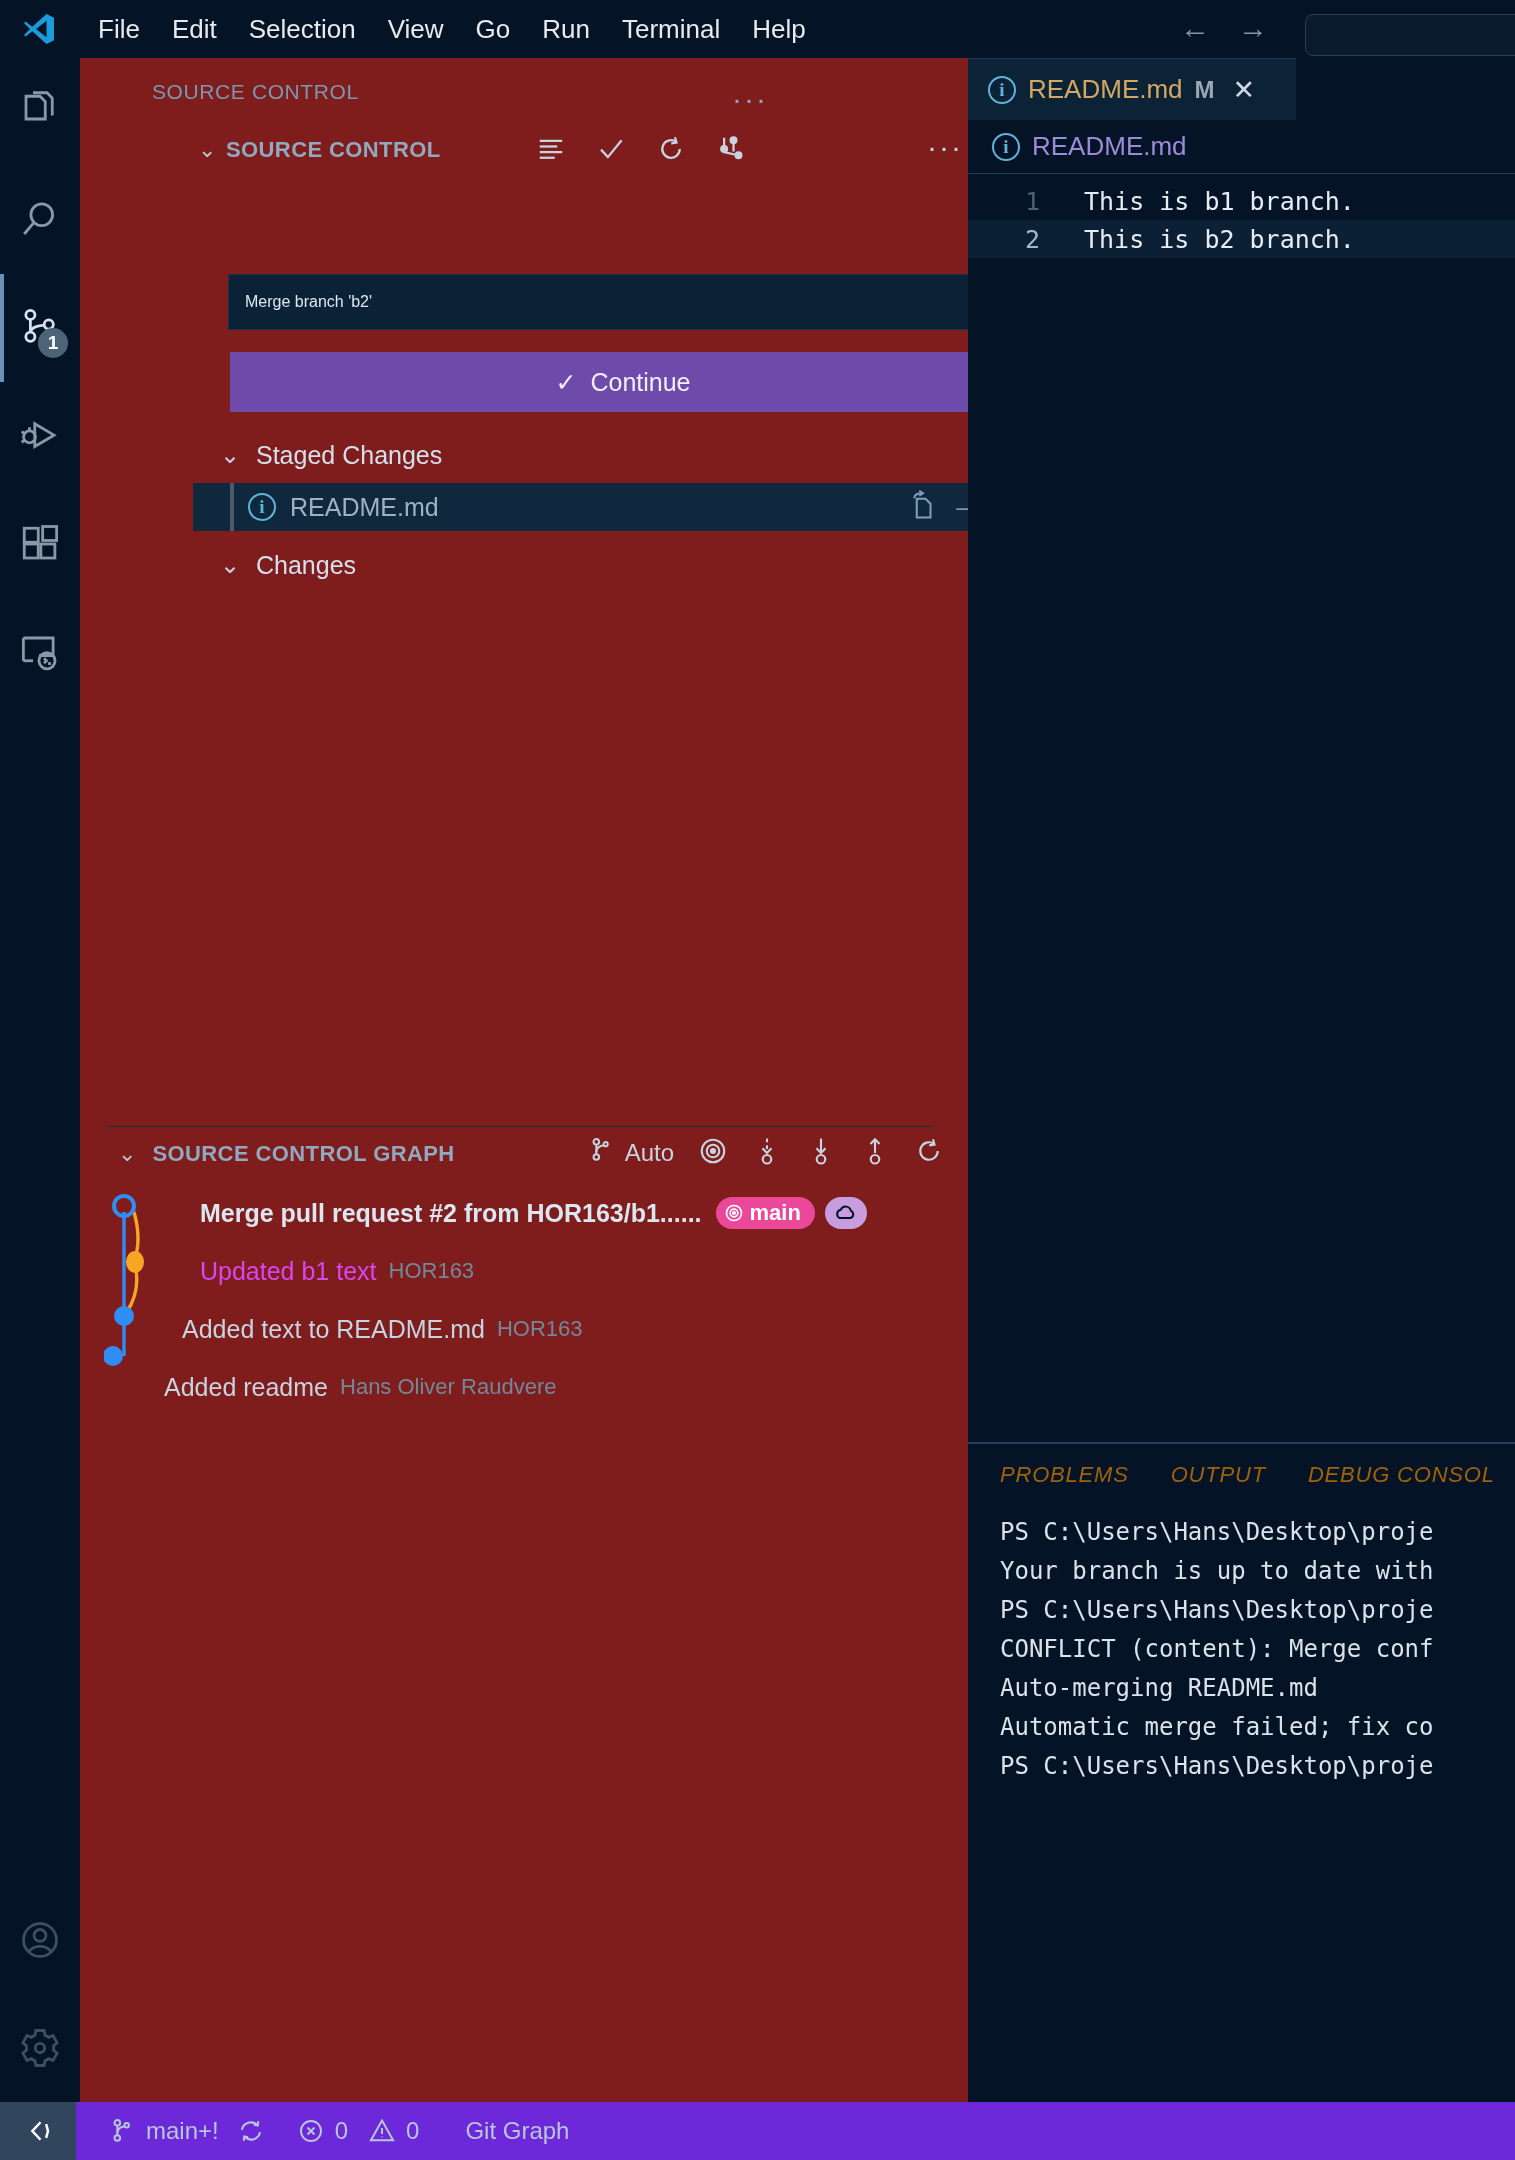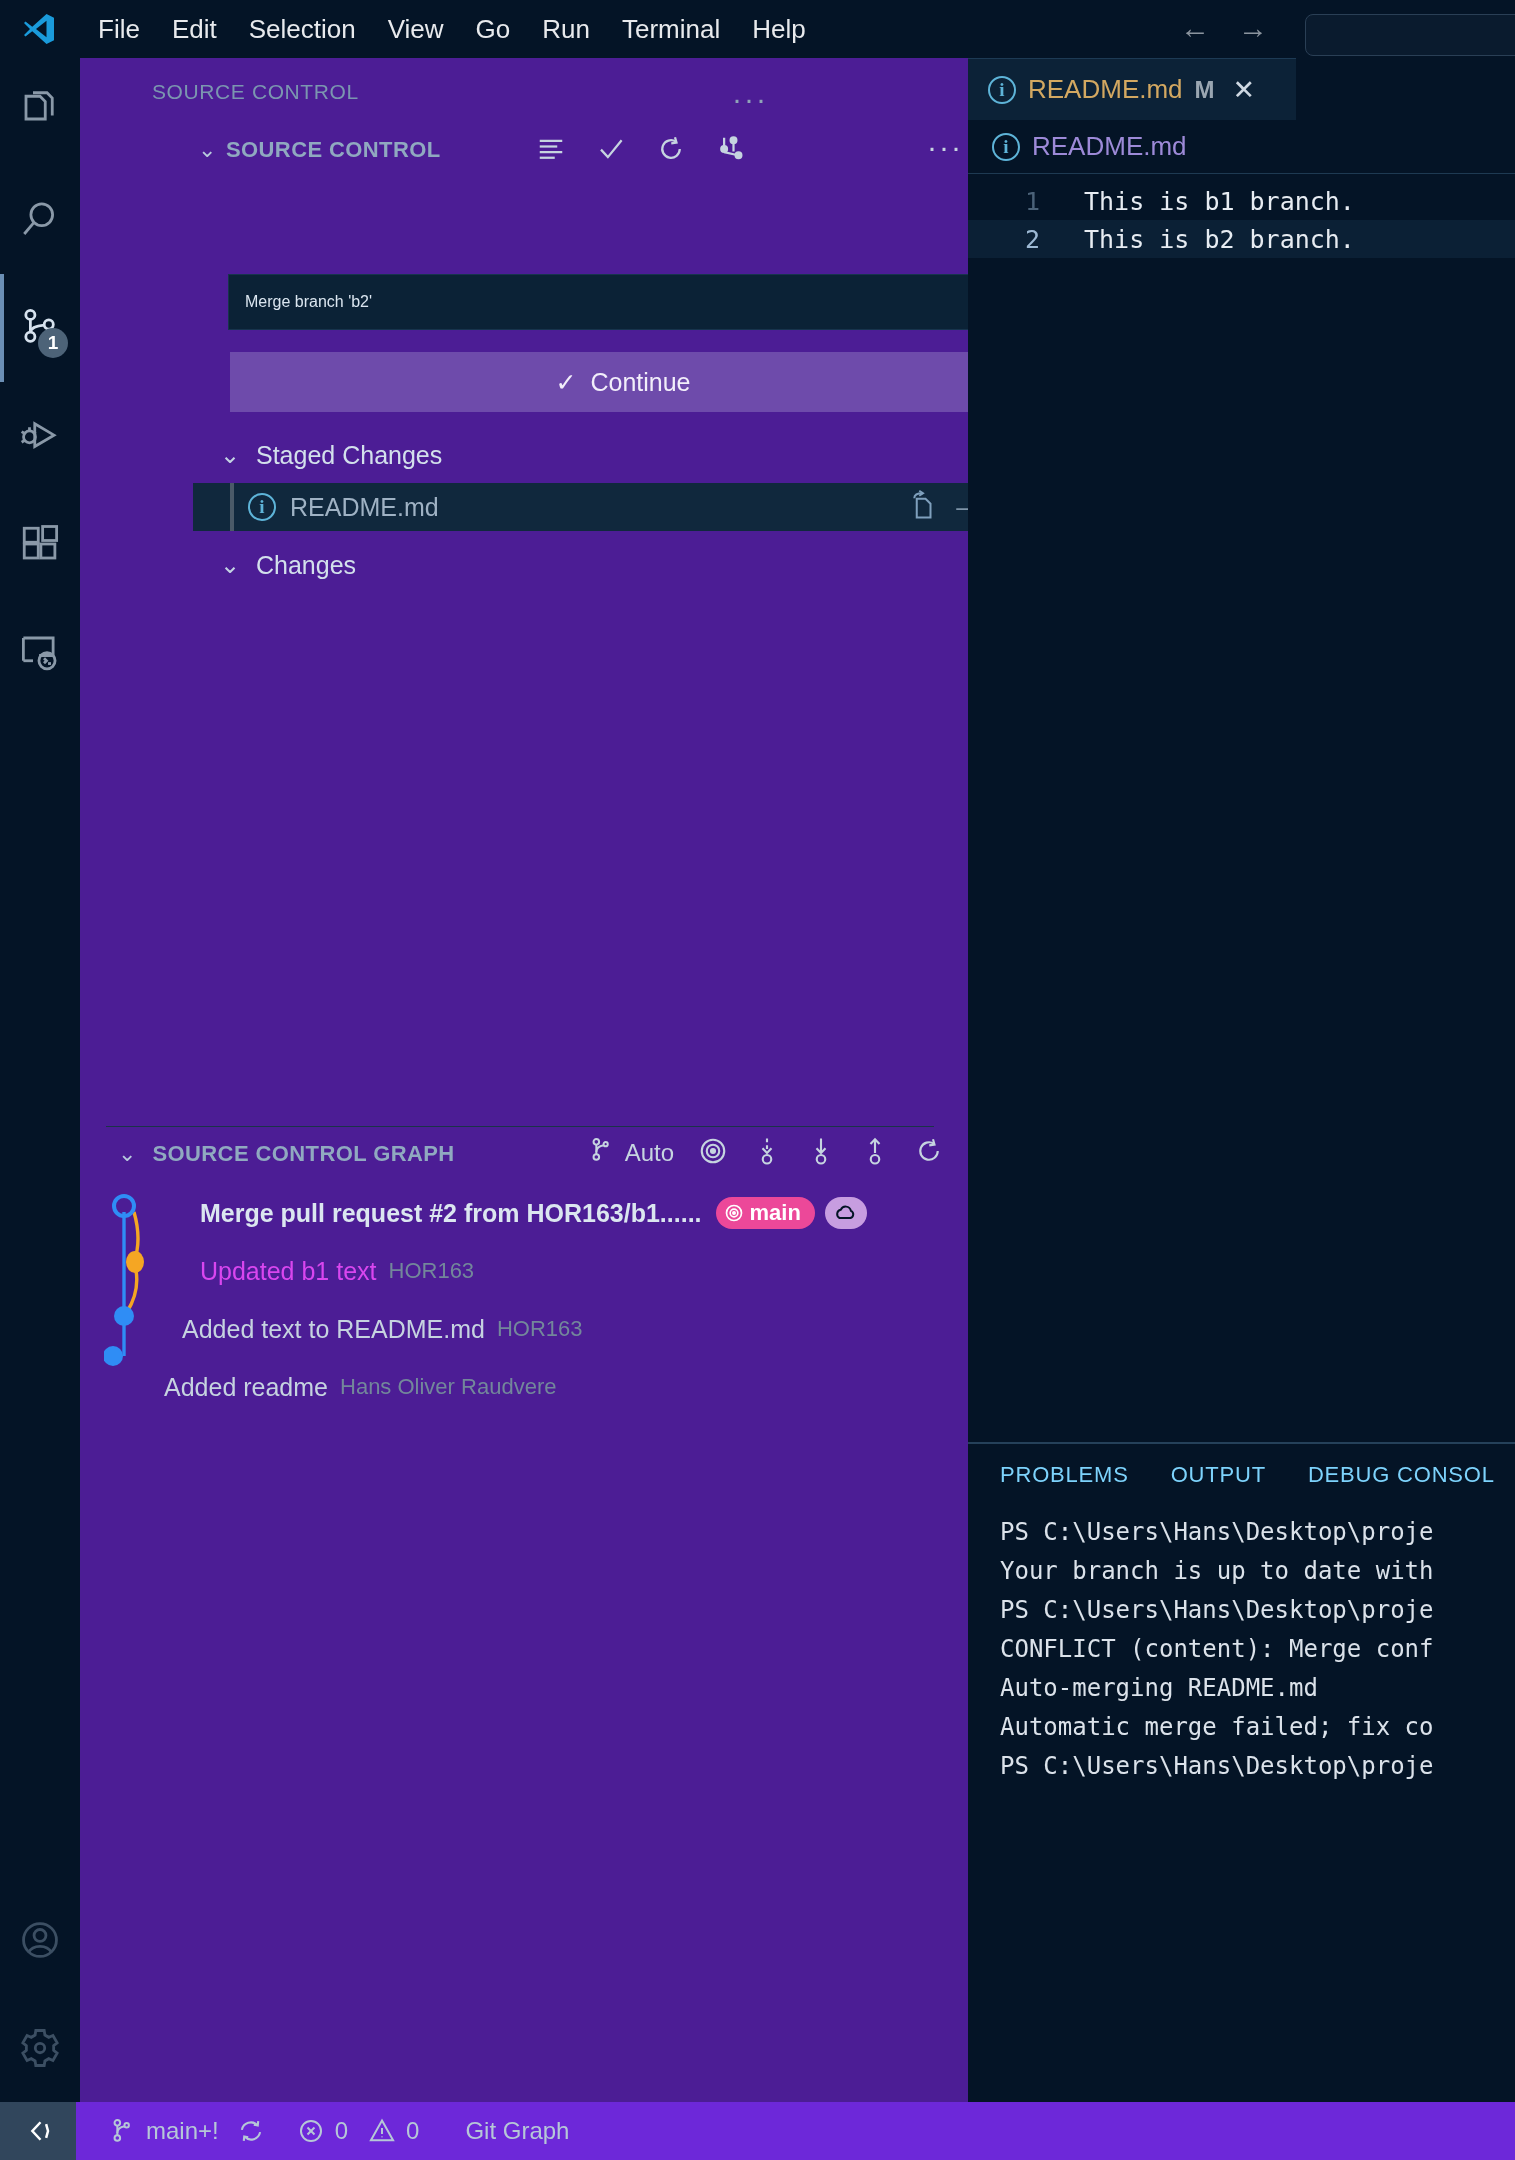--- a/index.html
+++ b/index.html
@@ -49,21 +49,21 @@
     background: #4d6378; color: #fff; font-size: 19px;
     min-width: 30px; height: 30px; border-radius: 15px;
     display: flex; align-items: center; justify-content: center; font-weight: 600;
   }
   #activitybar-bottom { position: absolute; bottom: 0; left: 0; width: 80px; }
   .act-icon.bottom svg { stroke: #3c4f63; }
 
   
   #sidebar {
     position: absolute; top: 58px; left: 80px; width: 888px; height: 2044px;
-    background: #4c1d95;
+    background: #7f1d1d;
   }
   #sidebar-title {
     color: #7b96b0; font-size: 21px; letter-spacing: 0.6px;
     padding: 22px 0 0 72px;
   }
   #sc-header {
     display: flex; align-items: center; height: 56px; margin-top: 18px; padding-left: 112px;
     position: relative;
   }
   .chev { color: #b8cbdd; font-size: 22px; position: absolute; left: 118px; top: 15px; }
@@ -173,21 +173,21 @@
   .ln.cur { color: #9db9d4; }
   .code-text { margin-left: 44px; color: #e7ecf2; white-space: pre; }
   .code-line.highlight { background: #0b2035; }
 
   
   #panel {
     position: absolute; top: 1442px; left: 968px; width: 547px; height: 660px;
     background: #041426; border-top: 2px solid #25415a;
   }
   #panel-tabs { display: flex; align-items: center; height: 62px; padding-left: 32px; gap: 42px; }
-  .panel-tab { color: #7dd3fc; font-size: 22px; letter-spacing: 0.8px; cursor: pointer; white-space: nowrap; }
+  .panel-tab { color: #a16207; font-size: 22px; letter-spacing: 0.8px; cursor: pointer; white-space: nowrap; font-style: italic; }
   #term-body { padding: 12px 0 0 32px; font-family: "DejaVu Sans Mono", monospace; font-size: 24px; color: #dbe2ea; }
   .term-line { height: 39px; white-space: pre; overflow: hidden; }
 
   
   #statusbar {
     position: absolute; bottom: 0; left: 0; width: 1515px; height: 58px;
     background: #6d28d9; display: flex; align-items: center;
   }
   #sb-remote {
     width: 76px; height: 58px; background: #31465c; display: flex;

